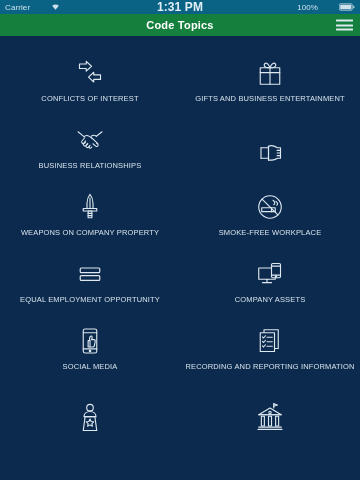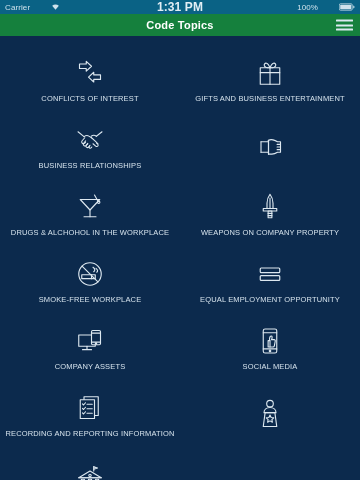--- a/index.html
+++ b/index.html
@@ -83,21 +83,21 @@
   .topic-grid {
     display: grid;
     grid-template-columns: 1fr 1fr;
     grid-auto-rows: 67px;
     width: 360px;
   }
   .topic-tile {
     display: flex;
     flex-direction: column;
     align-items: center;
-    justify-content: center;
+    justify-content: flex-end;
     padding-top: 20px;
     box-sizing: border-box;
     cursor: pointer;
   }
   .topic-icon {
     width: 34px;
     height: 34px;
     display: flex;
     align-items: center;
     justify-content: center;
@@ -204,32 +204,20 @@
         <line x1="8" y1="13" x2="18" y2="13"></line>
         <line x1="8" y1="13" x2="8" y2="27"></line>
         <line x1="8" y1="27" x2="18" y2="27"></line>
         <line x1="29.5" y1="16.5" x2="34" y2="16.5"></line>
         <line x1="29.5" y1="20" x2="34" y2="20"></line>
         <line x1="29.5" y1="23.5" x2="34" y2="23.5"></line>
       </svg>
     </div>
   </div>
 
-  <div class="topic-tile">
-    <div class="topic-icon">
-      <svg viewBox="0 0 40 40" fill="none" stroke="currentColor" stroke-width="1.5" stroke-linejoin="round" stroke-linecap="round">
-        <path d="M7 10 L33 10 L20 24 Z"></path>
-        <line x1="20" y1="24" x2="20" y2="33"></line>
-        <line x1="12" y1="33" x2="28" y2="33"></line>
-        <line x1="26" y1="4" x2="31" y2="13"></line>
-        <circle cx="31.6" cy="13.8" r="1.6"></circle>
-      </svg>
-    </div>
-    <div class="topic-label">DRUGS &amp; ALCHOHOL IN THE WORKPLACE</div>
-  </div>
 
   <div class="topic-tile">
     <div class="topic-icon">
       <svg viewBox="0 0 40 40" fill="none" stroke="currentColor" stroke-width="1.5" stroke-linejoin="round" stroke-linecap="round">
         <path d="M20 3 C17 7 16 11 16 15 L16 22 L24 22 L24 15 C24 11 23 7 20 3 Z"></path>
         <line x1="20" y1="8" x2="20" y2="22"></line>
         <rect x="11" y="22" width="18" height="3.4"></rect>
         <rect x="17.5" y="25.4" width="5" height="9"></rect>
         <line x1="17.5" y1="28.5" x2="22.5" y2="28.5"></line>
         <line x1="17.5" y1="31.5" x2="22.5" y2="31.5"></line>

